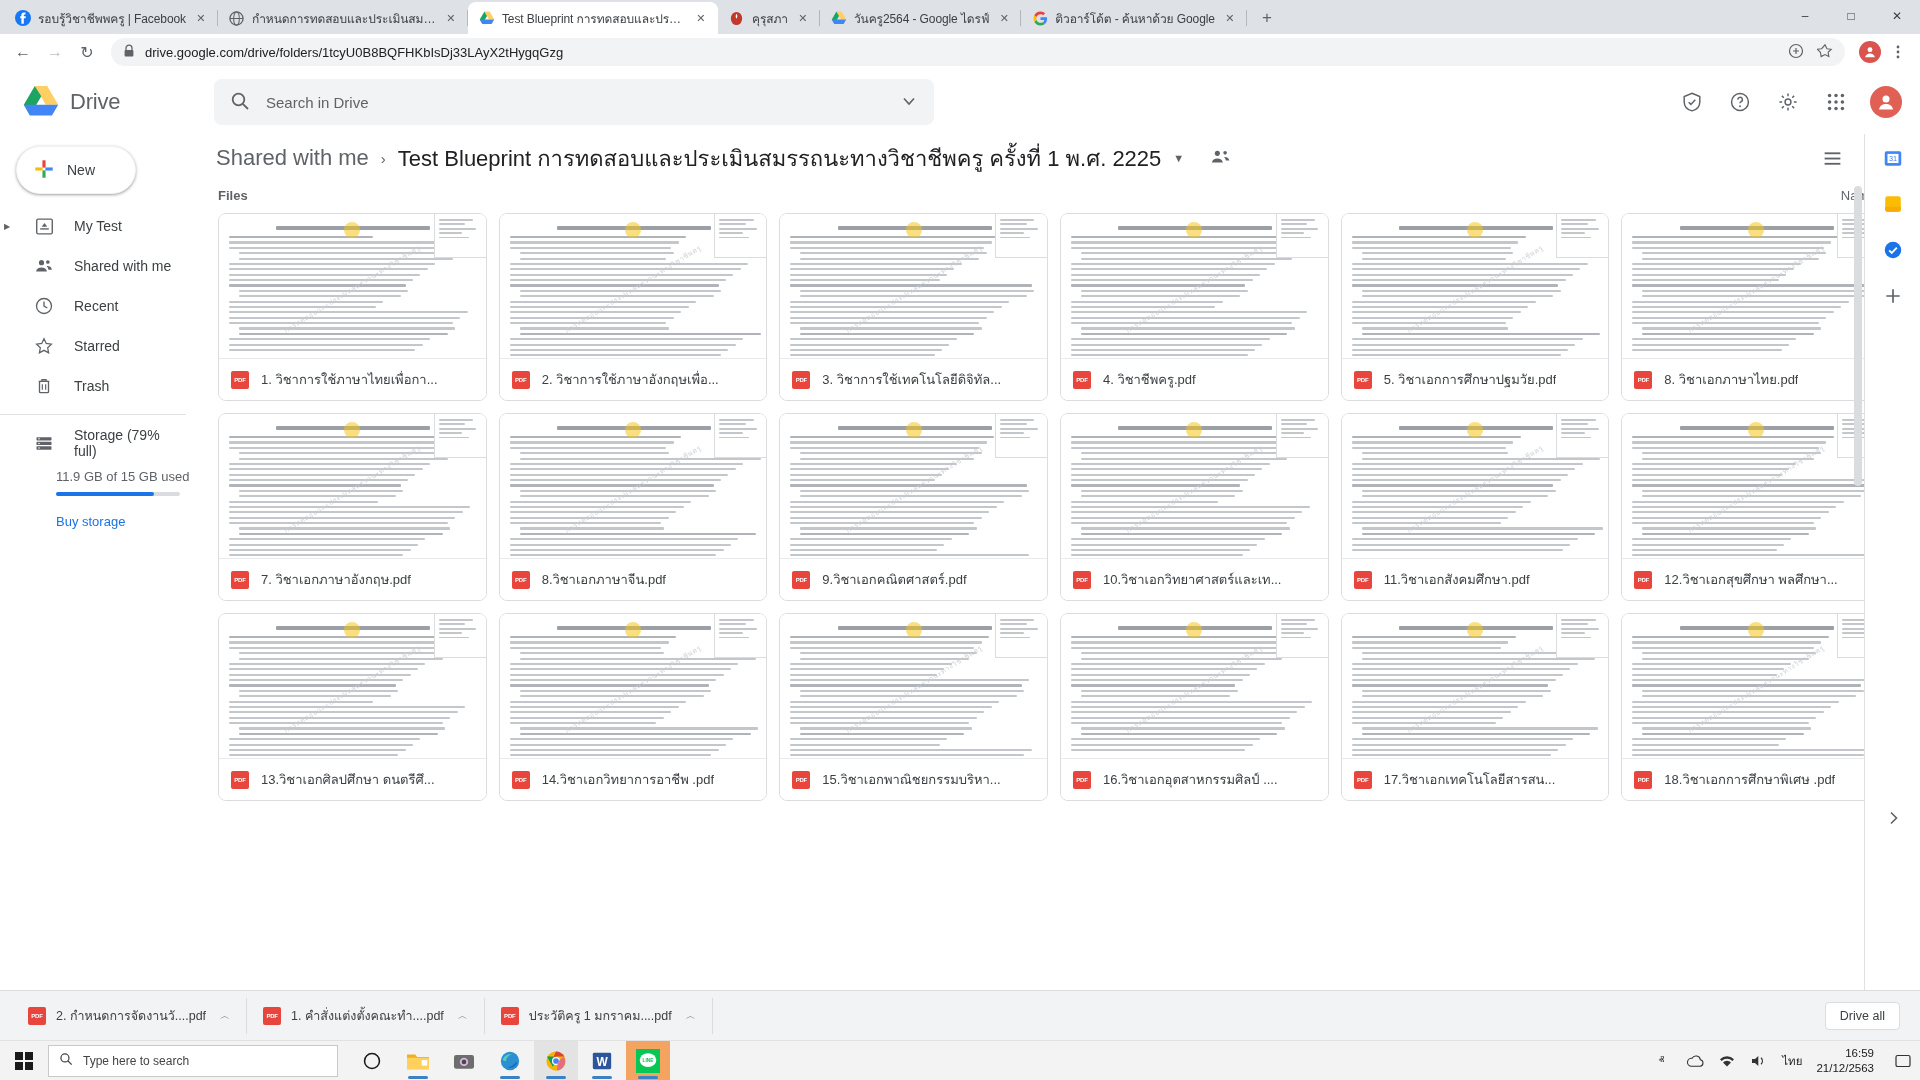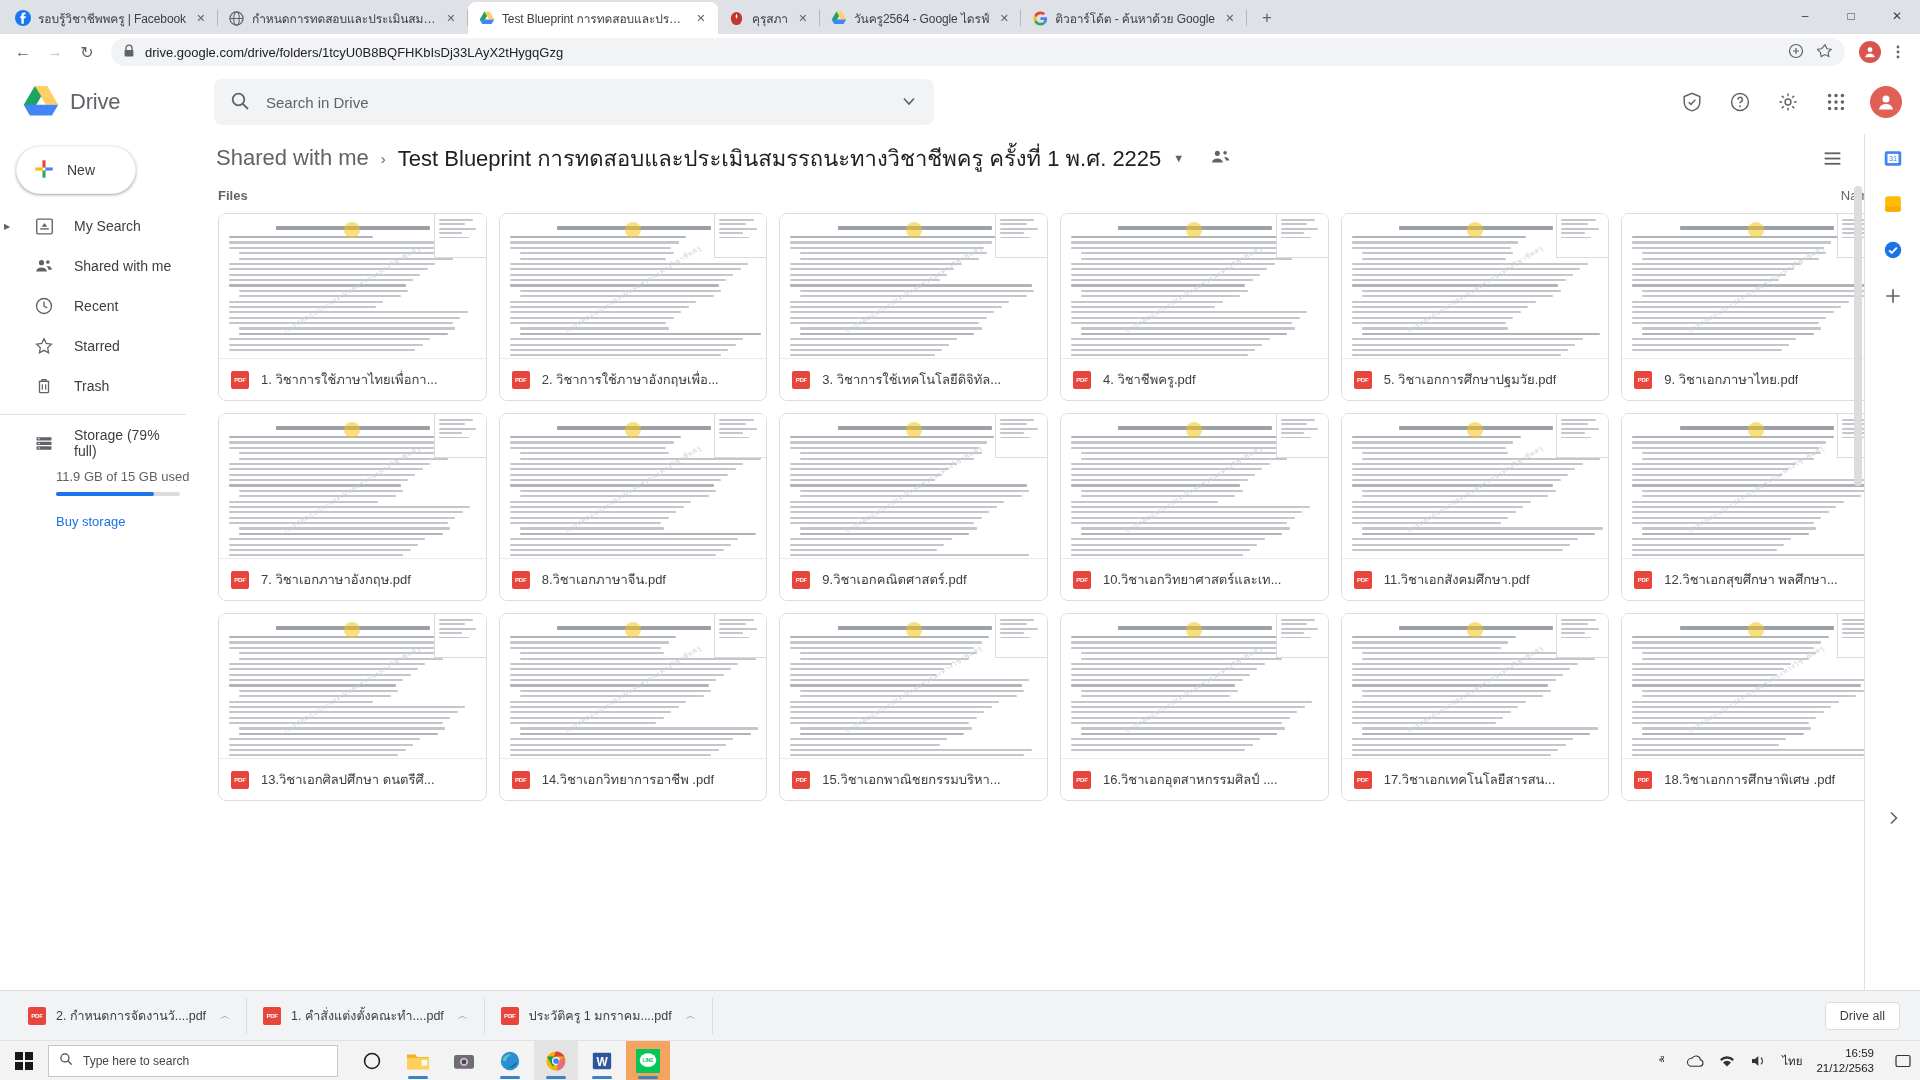--- a/index.html
+++ b/index.html
@@ -399,21 +399,21 @@
 
       <div class="nav-item">
         <span class="caret">▶</span>
         <span class="nicon">
           <svg width="19" height="19" viewBox="0 0 22 22">
               <rect x="2" y="2.5" width="18" height="17" rx="1.6" fill="none" stroke="#5f6368" stroke-width="1.6"></rect>
               <path d="M11 7l3.3 4.4H7.7z" fill="#5f6368"></path>
               <rect x="6" y="13" width="10" height="1.6" fill="#5f6368"></rect>
             </svg>
         </span>
-        <span>My Search</span>
+        <span>My Test</span>
       </div>
 
       <div class="nav-item">
         <span class="caret"></span>
         <span class="nicon">
           <svg width="20" height="20" viewBox="0 0 24 24" fill="#5f6368">
               <circle cx="9" cy="8" r="3.1"></circle>
               <path d="M2.5 18.5c.4-3.2 3.1-4.8 6.5-4.8s6.1 1.6 6.5 4.8z"></path>
               <circle cx="16.6" cy="7.2" r="2.2"></circle>
               <path d="M15.3 12.2c2.9-.35 5.6 1 6.2 4.2h-4.2c-.25-1.8-1-3.2-2-4.2z"></path>
@@ -767,21 +767,21 @@
                 <div class="ln" style="width:62%"></div>
          <div class="ln" style="width:88%"></div>
                 <div class="ln" style="width:55%"></div>
          <div class="ln" style="width:70%"></div>
        </div>
        <div class="stamp"></div>
        <div class="wm">การทดสอบและประเมินสมรรถนะทางวิชาชีพครู</div>
      </div>
      <div class="tname">
        <span class="pdf-badge">PDF</span>
-       <span class="lbl">9. วิชาเอกภาษาไทย.pdf</span>
+       <span class="lbl">8. วิชาเอกภาษาไทย.pdf</span>
      </div>
           </div>
           <div class="tile">
             <div class="thumb">
        <div class="doc-page">
          <div class="doc-title"></div>
          <div class="ln b" style="width:96%"></div>
                 <div class="ln" style="width:93%"></div>
                 <div class="ln" style="width:90%"></div>
                 <div class="ln i" style="width:87%"></div>

